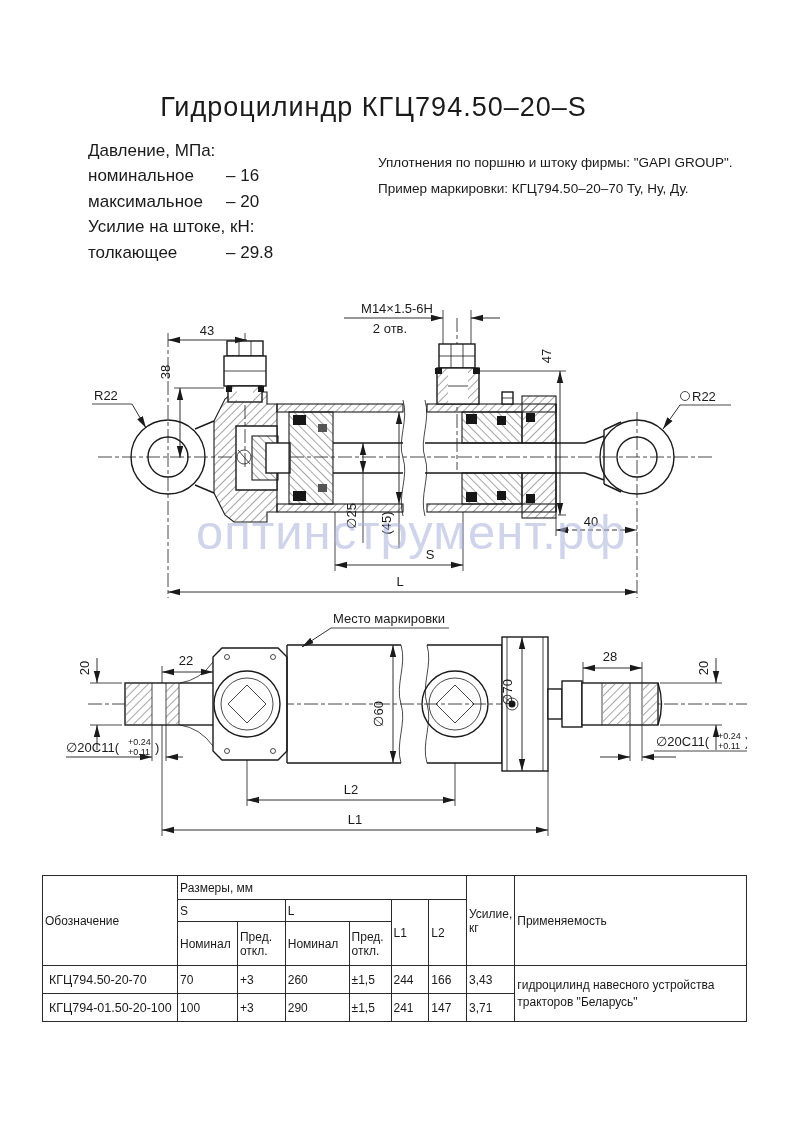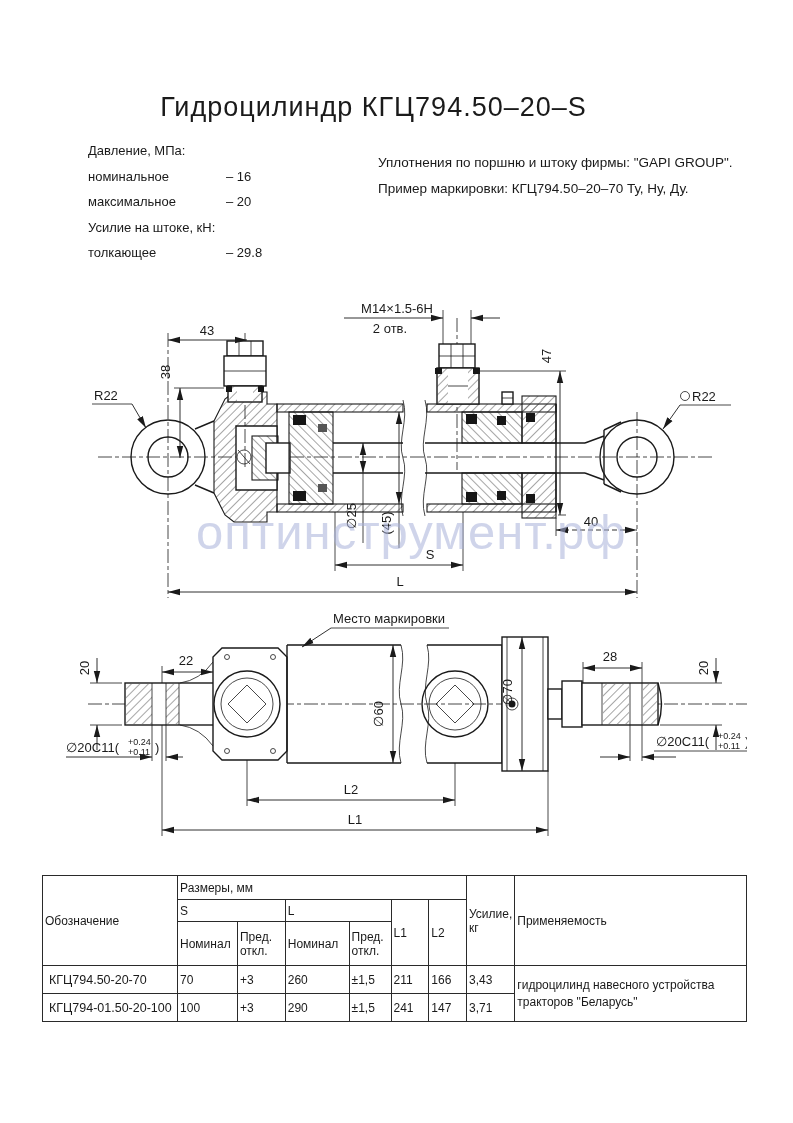--- a/index.html
+++ b/index.html
@@ -1,20 +1,20 @@
 <!DOCTYPE html>
 <html><head>
 <meta charset="utf-8">
 <style>
   html,body{margin:0;padding:0;background:#fff;}
   #page{position:relative;width:747px;height:1123px;background:#fff;overflow:hidden;
         font-family:"Liberation Sans",sans-serif;color:#1a1a1a;}
   #title{position:absolute;top:74px;left:0;width:100%;text-align:center;
          font-size:27px;letter-spacing:1px;font-weight:normal;}
-  .specs{position:absolute;left:88px;top:138px;font-size:13px;}
+  .specs{position:absolute;left:88px;top:138px;font-size:17px;}
   .spec-row{display:flex;height:25.5px;align-items:center;}
   .spec-label{width:138px;}
   .notes{position:absolute;left:378px;top:150px;font-size:13.5px;line-height:26px;}
   #watermark{position:absolute;left:196px;top:504px;font-size:49px;letter-spacing:1px;
              color:rgba(168,176,216,0.55);z-index:5;white-space:nowrap;}
   svg{position:absolute;left:0;top:290px;}
   svg text{font-family:"Liberation Sans",sans-serif;fill:#1a1a1a;}
   .dt{font-size:13px;}
   .sup{font-size:9px;}
   .ol{stroke:#1a1a1a;stroke-width:1.4;fill:none;}
@@ -313,21 +313,21 @@
     <td>Пред. откл.</td>
     <td>Номинал</td>
     <td>Пред. откл.</td>
   </tr>
   <tr style="height:28px">
     <td class="cell-name">КГЦ794.50-20-70</td>
     <td>70</td>
     <td>+3</td>
     <td>260</td>
     <td>±1,5</td>
-    <td>211</td>
+    <td>244</td>
     <td>166</td>
     <td>3,43</td>
     <td rowspan="2" class="app-cell">
       <div>гидроцилинд навесного устройства</div>
       <div>тракторов "Беларусь"</div>
     </td>
   </tr>
   <tr style="height:28px">
     <td class="cell-name">КГЦ794-01.50-20-100</td>
     <td>100</td>

